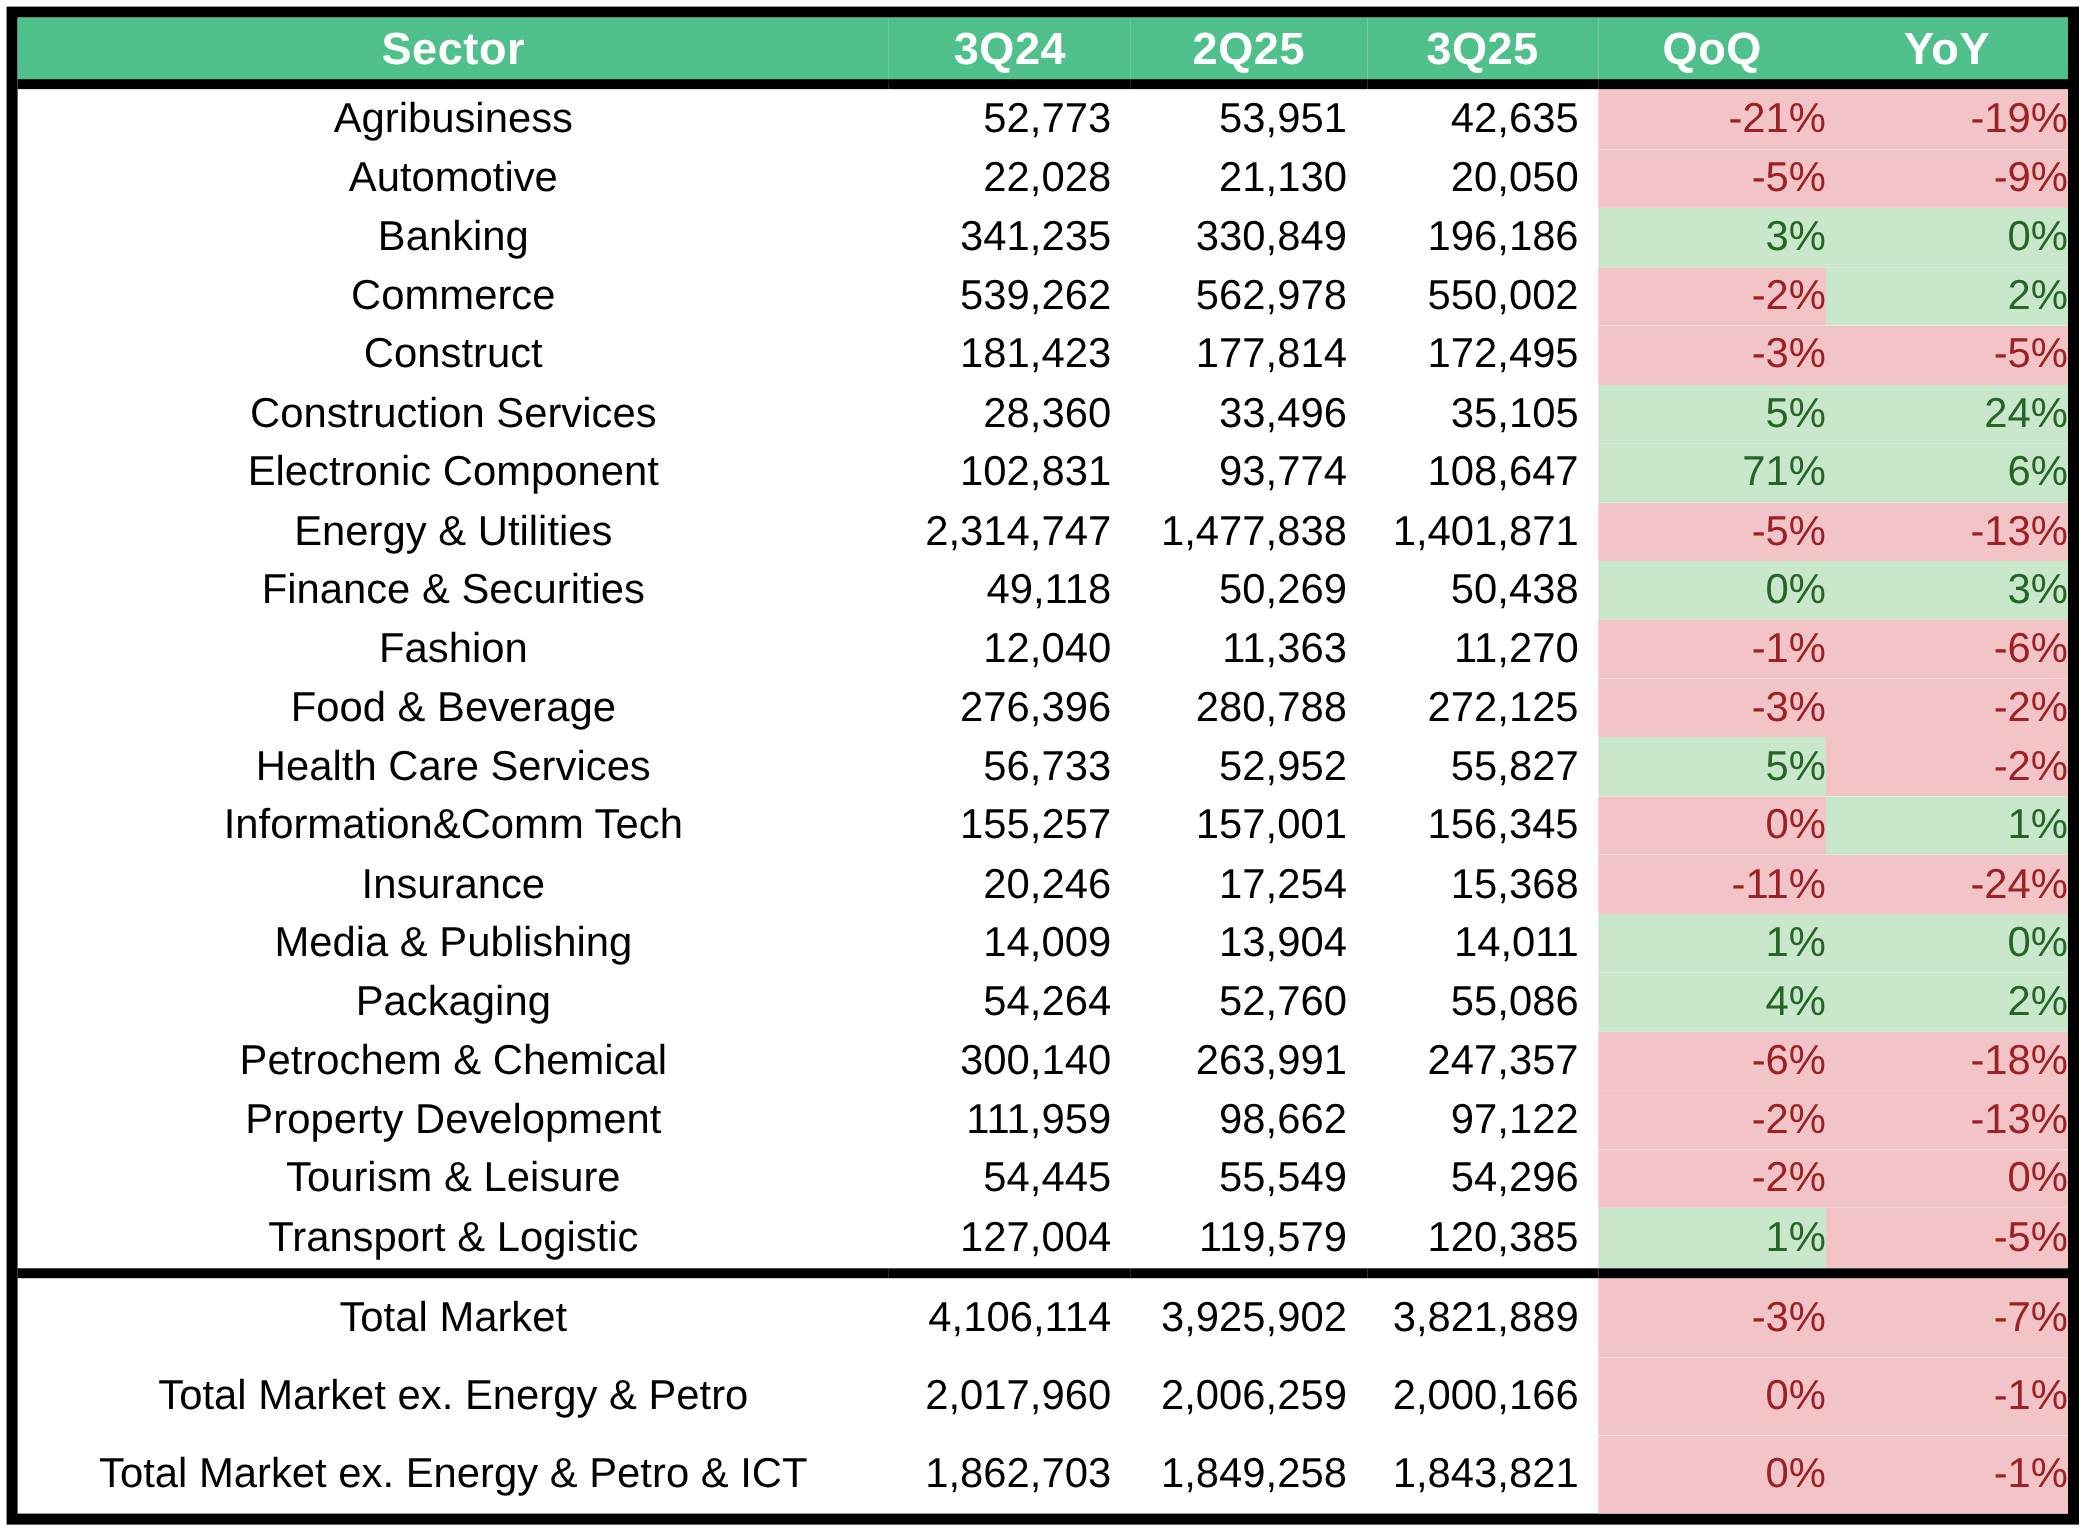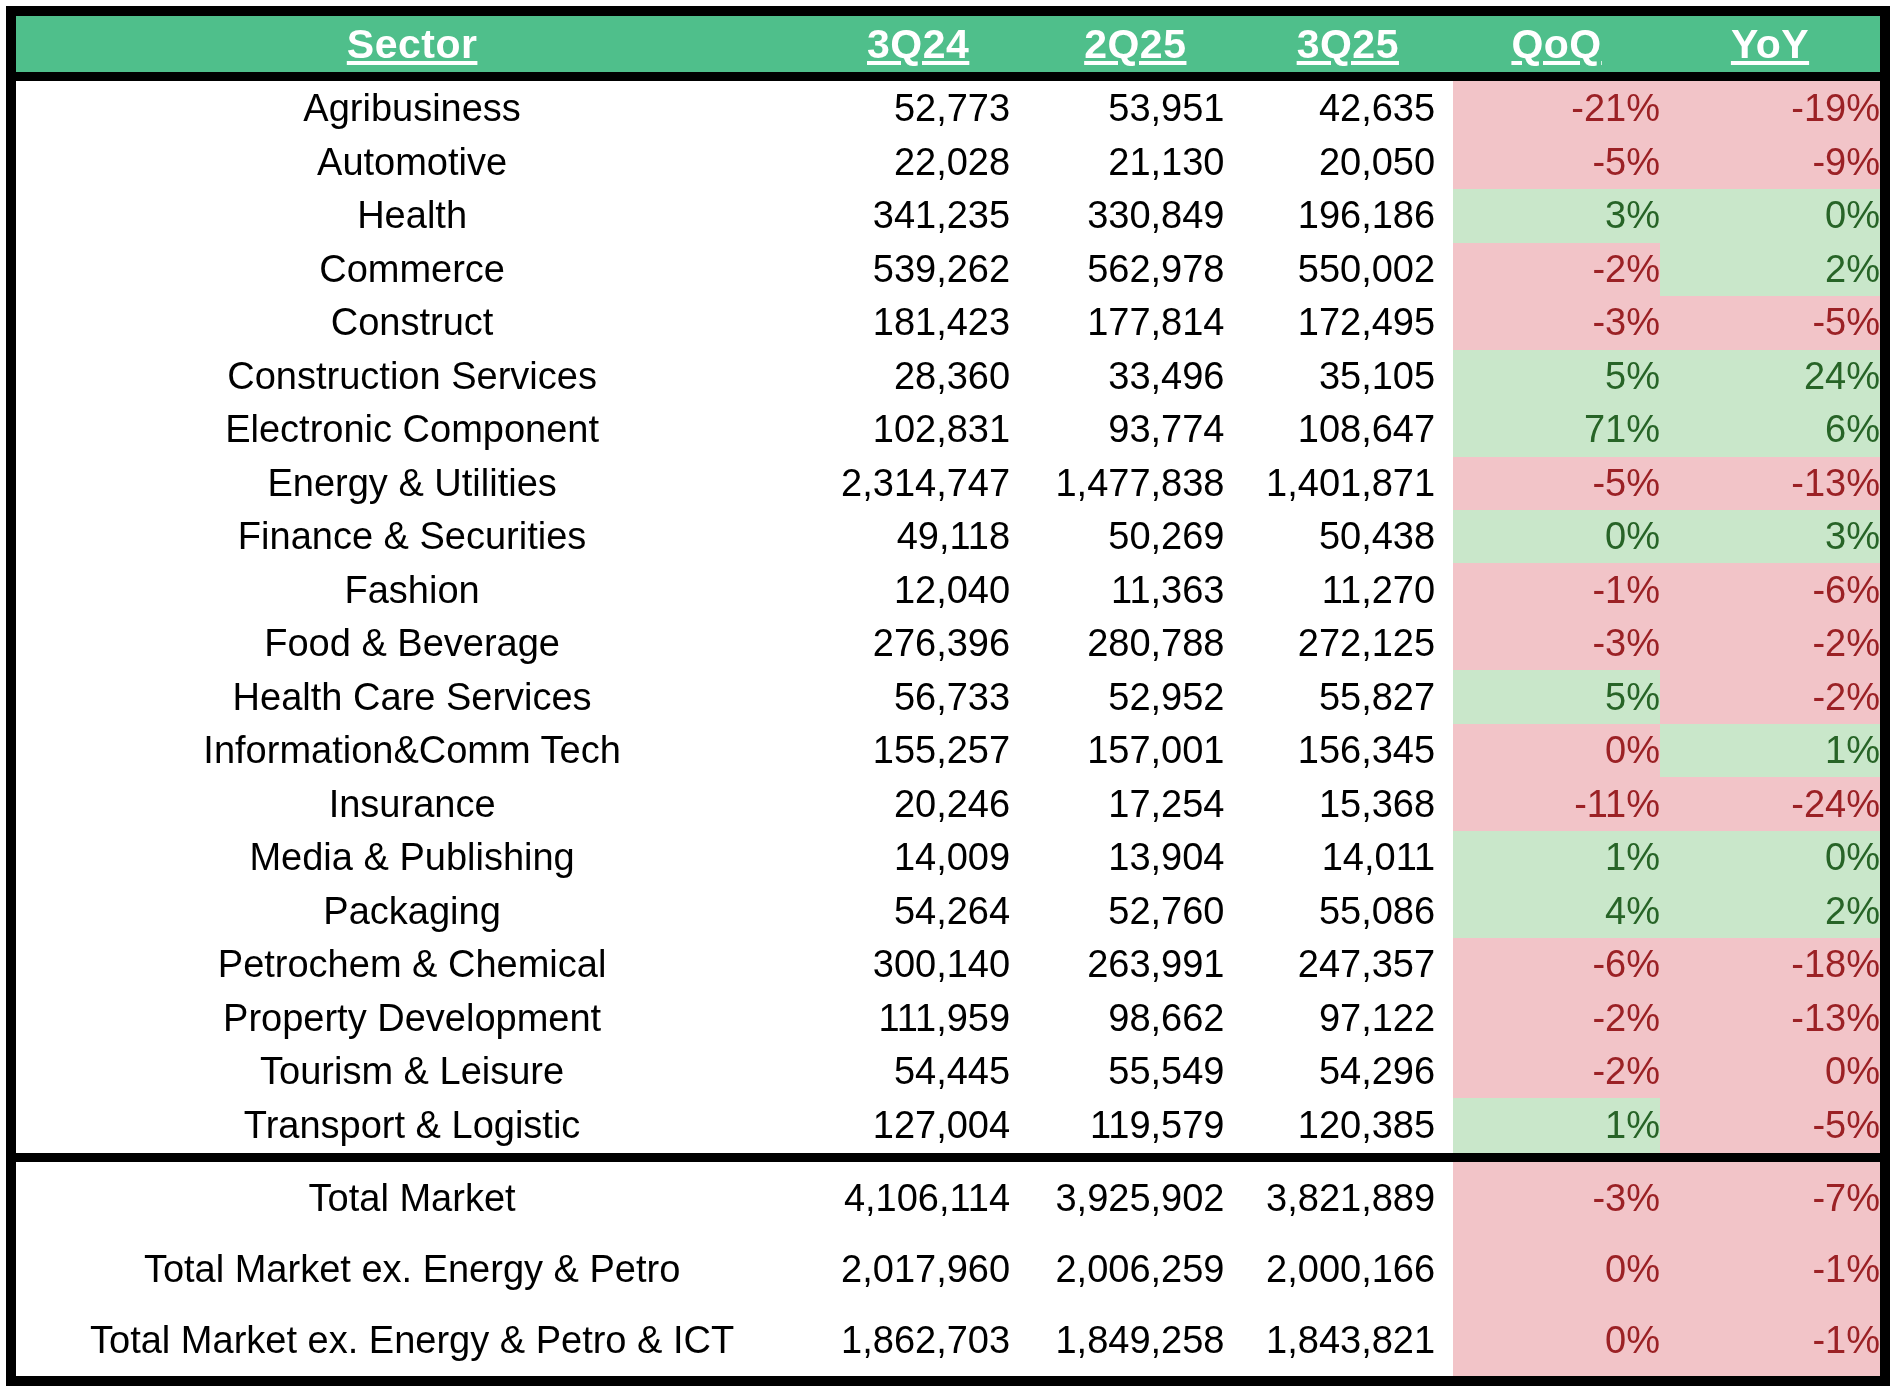--- a/index.html
+++ b/index.html
@@ -39,21 +39,20 @@
   thead th {
     background: var(--header-bg);
     color: var(--header-text);
     font-weight: bold;
     font-size: 41px;
     height: 56px;
     border-bottom: 9px solid #000;
     text-align: center;
     padding: 0;
     letter-spacing: 0.5px;
-    text-decoration: underline;
   }
   td {
     font-size: 38px;
     color: #000;
     padding: 0;
     white-space: nowrap;
     overflow: hidden;
   }
   td.sector-cell { text-align: center; }
   td.num-cell   { text-align: right; padding-right: 18px; }
@@ -99,21 +98,21 @@
   </tr>
         <tr>
     <td class="sector-cell">Automotive</td>
     <td class="num-cell">22,028</td>
     <td class="num-cell">21,130</td>
     <td class="num-cell">20,050</td>
     <td class="pct-cell neg">-5%</td>
     <td class="pct-cell neg">-9%</td>
   </tr>
         <tr>
-    <td class="sector-cell">Health</td>
+    <td class="sector-cell">Banking</td>
     <td class="num-cell">341,235</td>
     <td class="num-cell">330,849</td>
     <td class="num-cell">196,186</td>
     <td class="pct-cell pos">3%</td>
     <td class="pct-cell pos">0%</td>
   </tr>
         <tr>
     <td class="sector-cell">Commerce</td>
     <td class="num-cell">539,262</td>
     <td class="num-cell">562,978</td>

